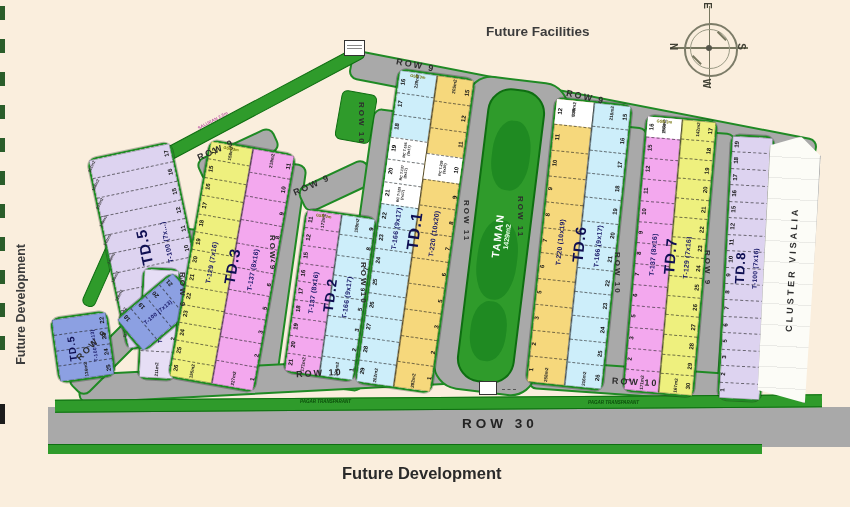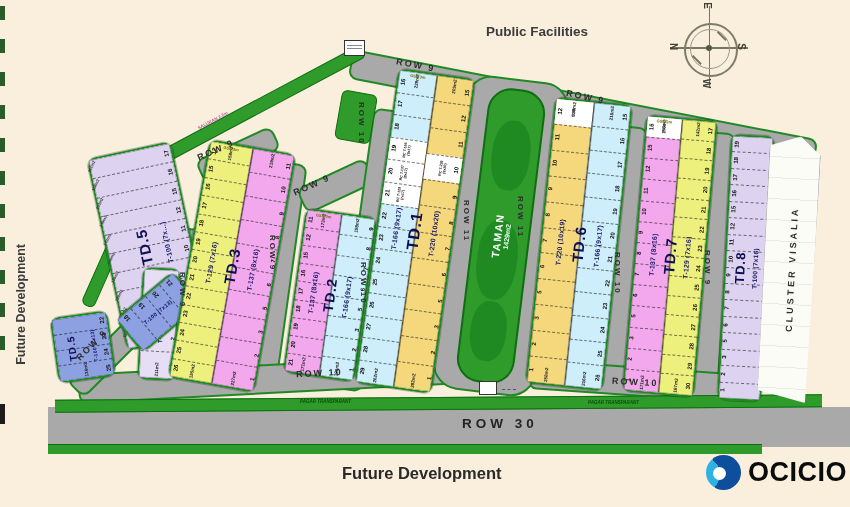--- a/index.html
+++ b/index.html
@@ -747,21 +747,21 @@
     <div class="taman-label">
       <span class="t1">TAMAN</span>
       <span class="t2">1429m2</span>
     </div>
   </div>
 
   <div class="visalia">
     <span>CLUSTER VISALIA</span>
   </div>
 
-  <div class="pubfac">Public Facilities</div>
+  <div class="pubfac">Future Facilities</div>
   <div class="futleft">Future Development</div>
   <div class="futbottom">Future Development</div>
 
   <div class="compass">
     <div class="lv"></div>
     <div class="lh"></div>
     <div class="c-out"></div>
     <div class="c-in"></div>
     <div class="tick" style="left:44px;top:31px;transform:rotate(45deg);"></div>
     <div class="tick" style="left:19px;top:55px;transform:rotate(45deg);"></div>
@@ -771,18 +771,14 @@
     <span class="cletter" style="left:30px;top:74px;">W</span>
     <span class="cletter" style="left:-2px;top:37px;">N</span>
   </div>
 
   <div class="gate"></div>
   <div class="gatemark"></div>
   <div class="sign">
       <div></div>
     </div>
 
-  <div class="logo">
-    <div class="logo-icon"></div>
-    <div class="logo-text">OCICIO</div>
-  </div>
 
 </div>
 
 </body></html>

